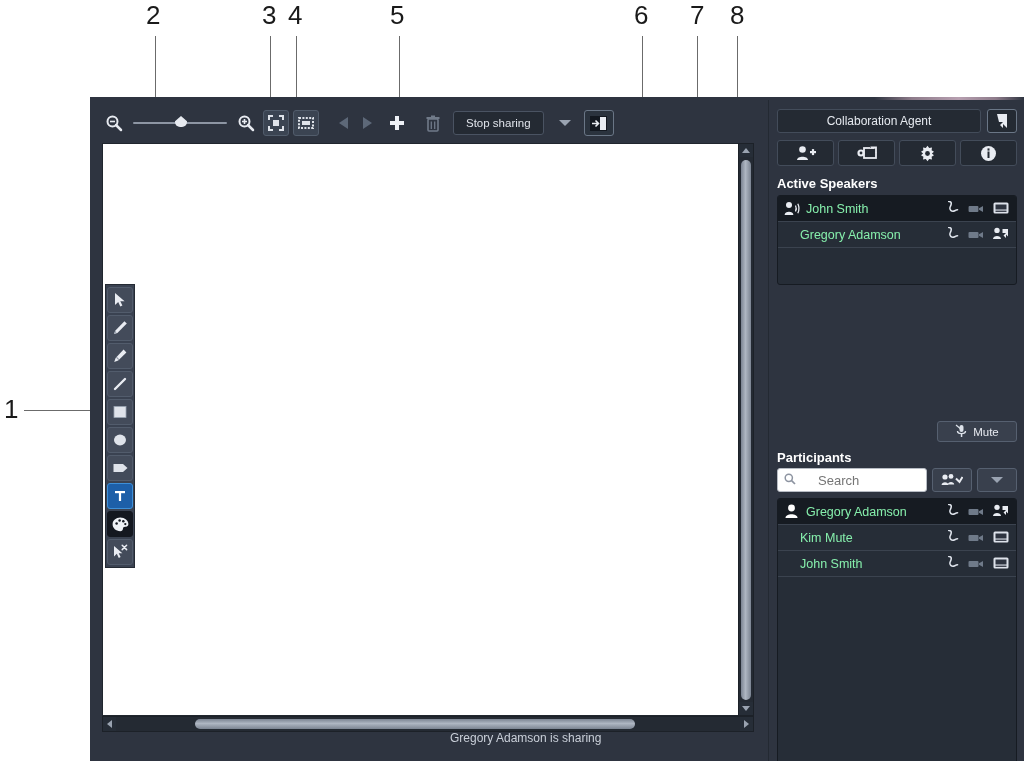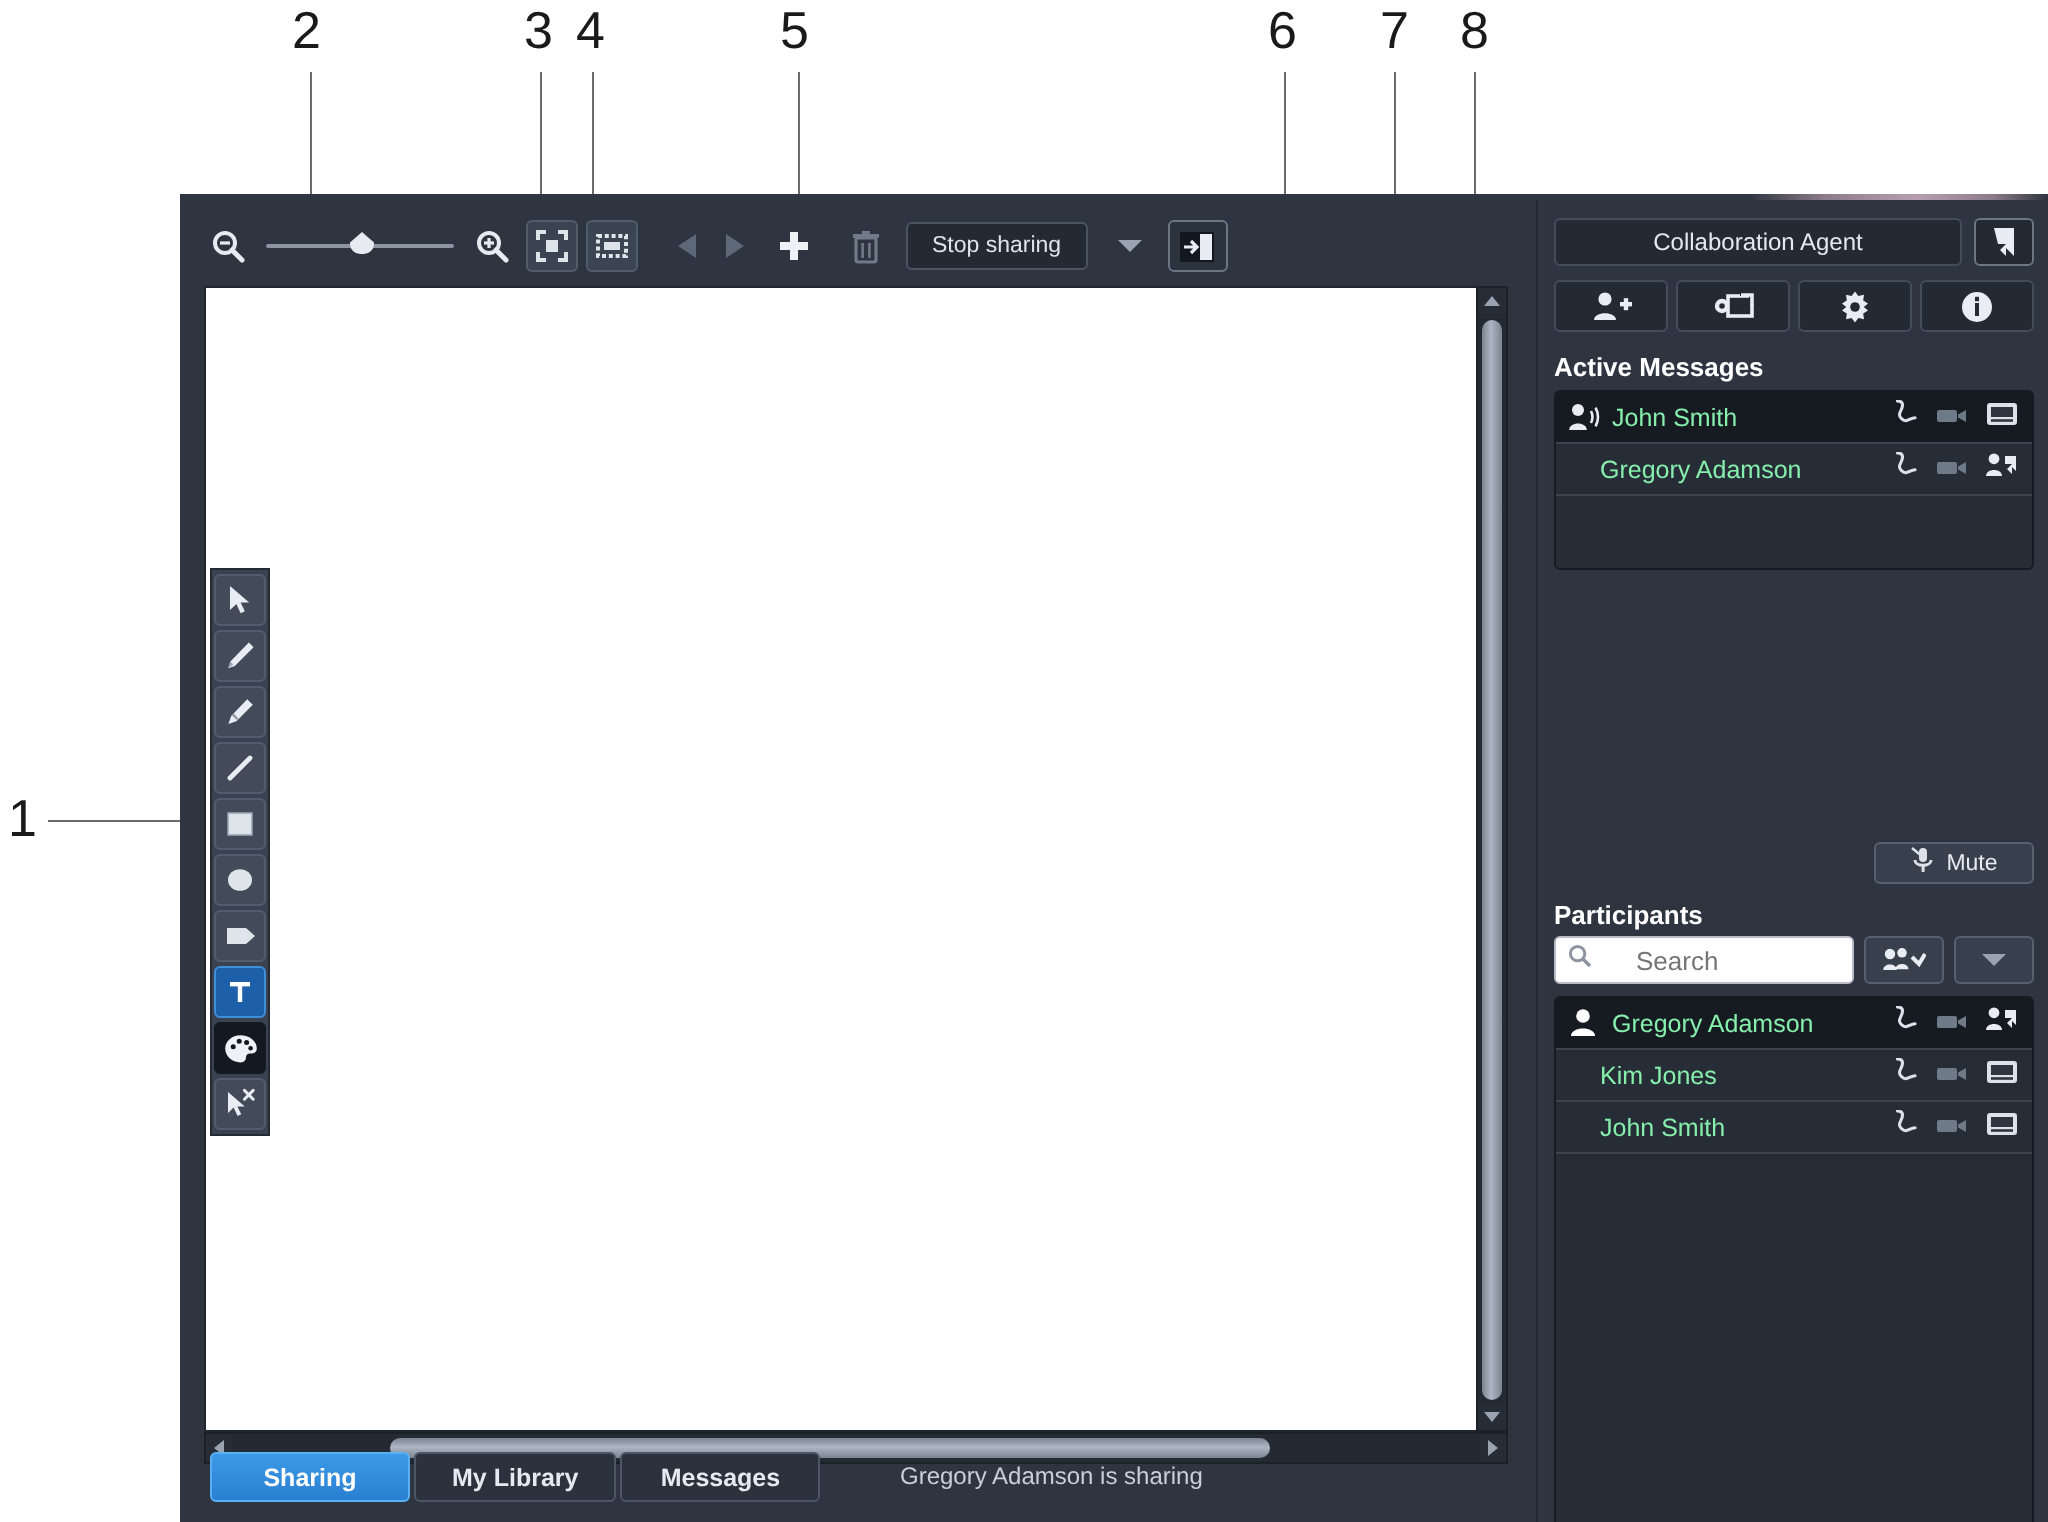--- a/index.html
+++ b/index.html
@@ -431,21 +431,21 @@
       </div>
       <div class="rp-act">
         <svg width="17" height="17" viewBox="0 0 17 17">
           <circle cx="8.5" cy="8.5" r="7.5" fill="#e9ecf2"></circle>
           <rect x="7.5" y="6.5" width="2" height="6.5" fill="#242a33"></rect>
           <rect x="7.5" y="3.4" width="2" height="2.2" fill="#242a33"></rect>
         </svg>
       </div>
     </div>
 
-    <div class="rp-heading" style="top:76px;">Active Messages</div>
+    <div class="rp-heading" style="top:76px;">Active Speakers</div>
 
     <div class="list-box" style="top:95px;height:90px;">
       <div class="person-row hi">
         <span class="pav">
           <svg width="18" height="15" viewBox="0 0 18 15">
             <circle cx="5" cy="4" r="3" fill="#e9ecf2"></circle>
             <path d="M0.6 14 C0.6 9.6 9.4 9.6 9.4 14 Z" fill="#e9ecf2"></path>
             <path d="M11.5 4.5 Q13 7.5 11.5 10.5" fill="none" stroke="#e9ecf2" stroke-width="1.3"></path>
             <path d="M13.8 2.8 Q16.2 7.5 13.8 12.2" fill="none" stroke="#e9ecf2" stroke-width="1.3"></path>
           </svg>
@@ -560,21 +560,21 @@
           <span>
             <svg width="16" height="13" viewBox="0 0 16 13">
               <circle cx="4" cy="3.4" r="2.7" fill="#e9ecf2"></circle>
               <path d="M0 12 C0 8 8 8 8 12 Z" fill="#e9ecf2"></path>
               <path d="M9.5 2 L15 2 L15 9.5 L13 7.5 L13 11 L10.5 8.5 L13 6 L9.5 6 Z" fill="#e9ecf2"></path>
             </svg>
           </span>
         </span>
       </div>
       <div class="person-row">
-        <span class="pname noicon">Kim Jones</span>
+        <span class="pname noicon">Kim Mute</span>
         <span class="picons">
           <span>
             <svg width="13" height="13" viewBox="0 0 13 13">
                 <path d="M2.2 0.6 C4.6 0.6 5.2 1.6 5.2 3 C5.2 6.4 1.6 8 4.6 11 C7.6 14 9.2 10.4 12.6 10.4" fill="none" stroke="#dde2ea" stroke-width="1.8" stroke-linecap="round" transform="scale(0.85) translate(1,0)"></path>
               </svg>
           </span>
           <span>
             <svg width="16" height="10" viewBox="0 0 16 10">
                 <rect x="0.5" y="2" width="10" height="6" rx="1" fill="#6f7a89"></rect>
                 <path d="M11 4.2 L15 2 L15 8 L11 5.8 Z" fill="#6f7a89"></path>
@@ -671,20 +671,15 @@
       </svg>
     </div>
     <div class="tool-btn">
       <svg width="16" height="16" viewBox="0 0 16 16">
         <path d="M2 2 L2 12.5 L4.8 9.8 L6.8 14 L8.6 13.1 L6.7 9.2 L10.4 9.2 Z" fill="#e9ecf2"></path>
         <path d="M10.2 1.2 L14.6 5.6 M14.6 1.2 L10.2 5.6" stroke="#e9ecf2" stroke-width="1.5" stroke-linecap="round"></path>
       </svg>
     </div>
   </div>
 
-  <div id="wb-tabs" style="left:15px;top:629px;">
-    <div class="wb-tab active">Sharing</div>
-    <div class="wb-tab">My Library</div>
-    <div class="wb-tab">Messages</div>
-  </div>
   <div id="sharing-status" style="left:360px;top:634px;">Gregory Adamson is sharing</div>
 
 </div>
 
 </body></html>

